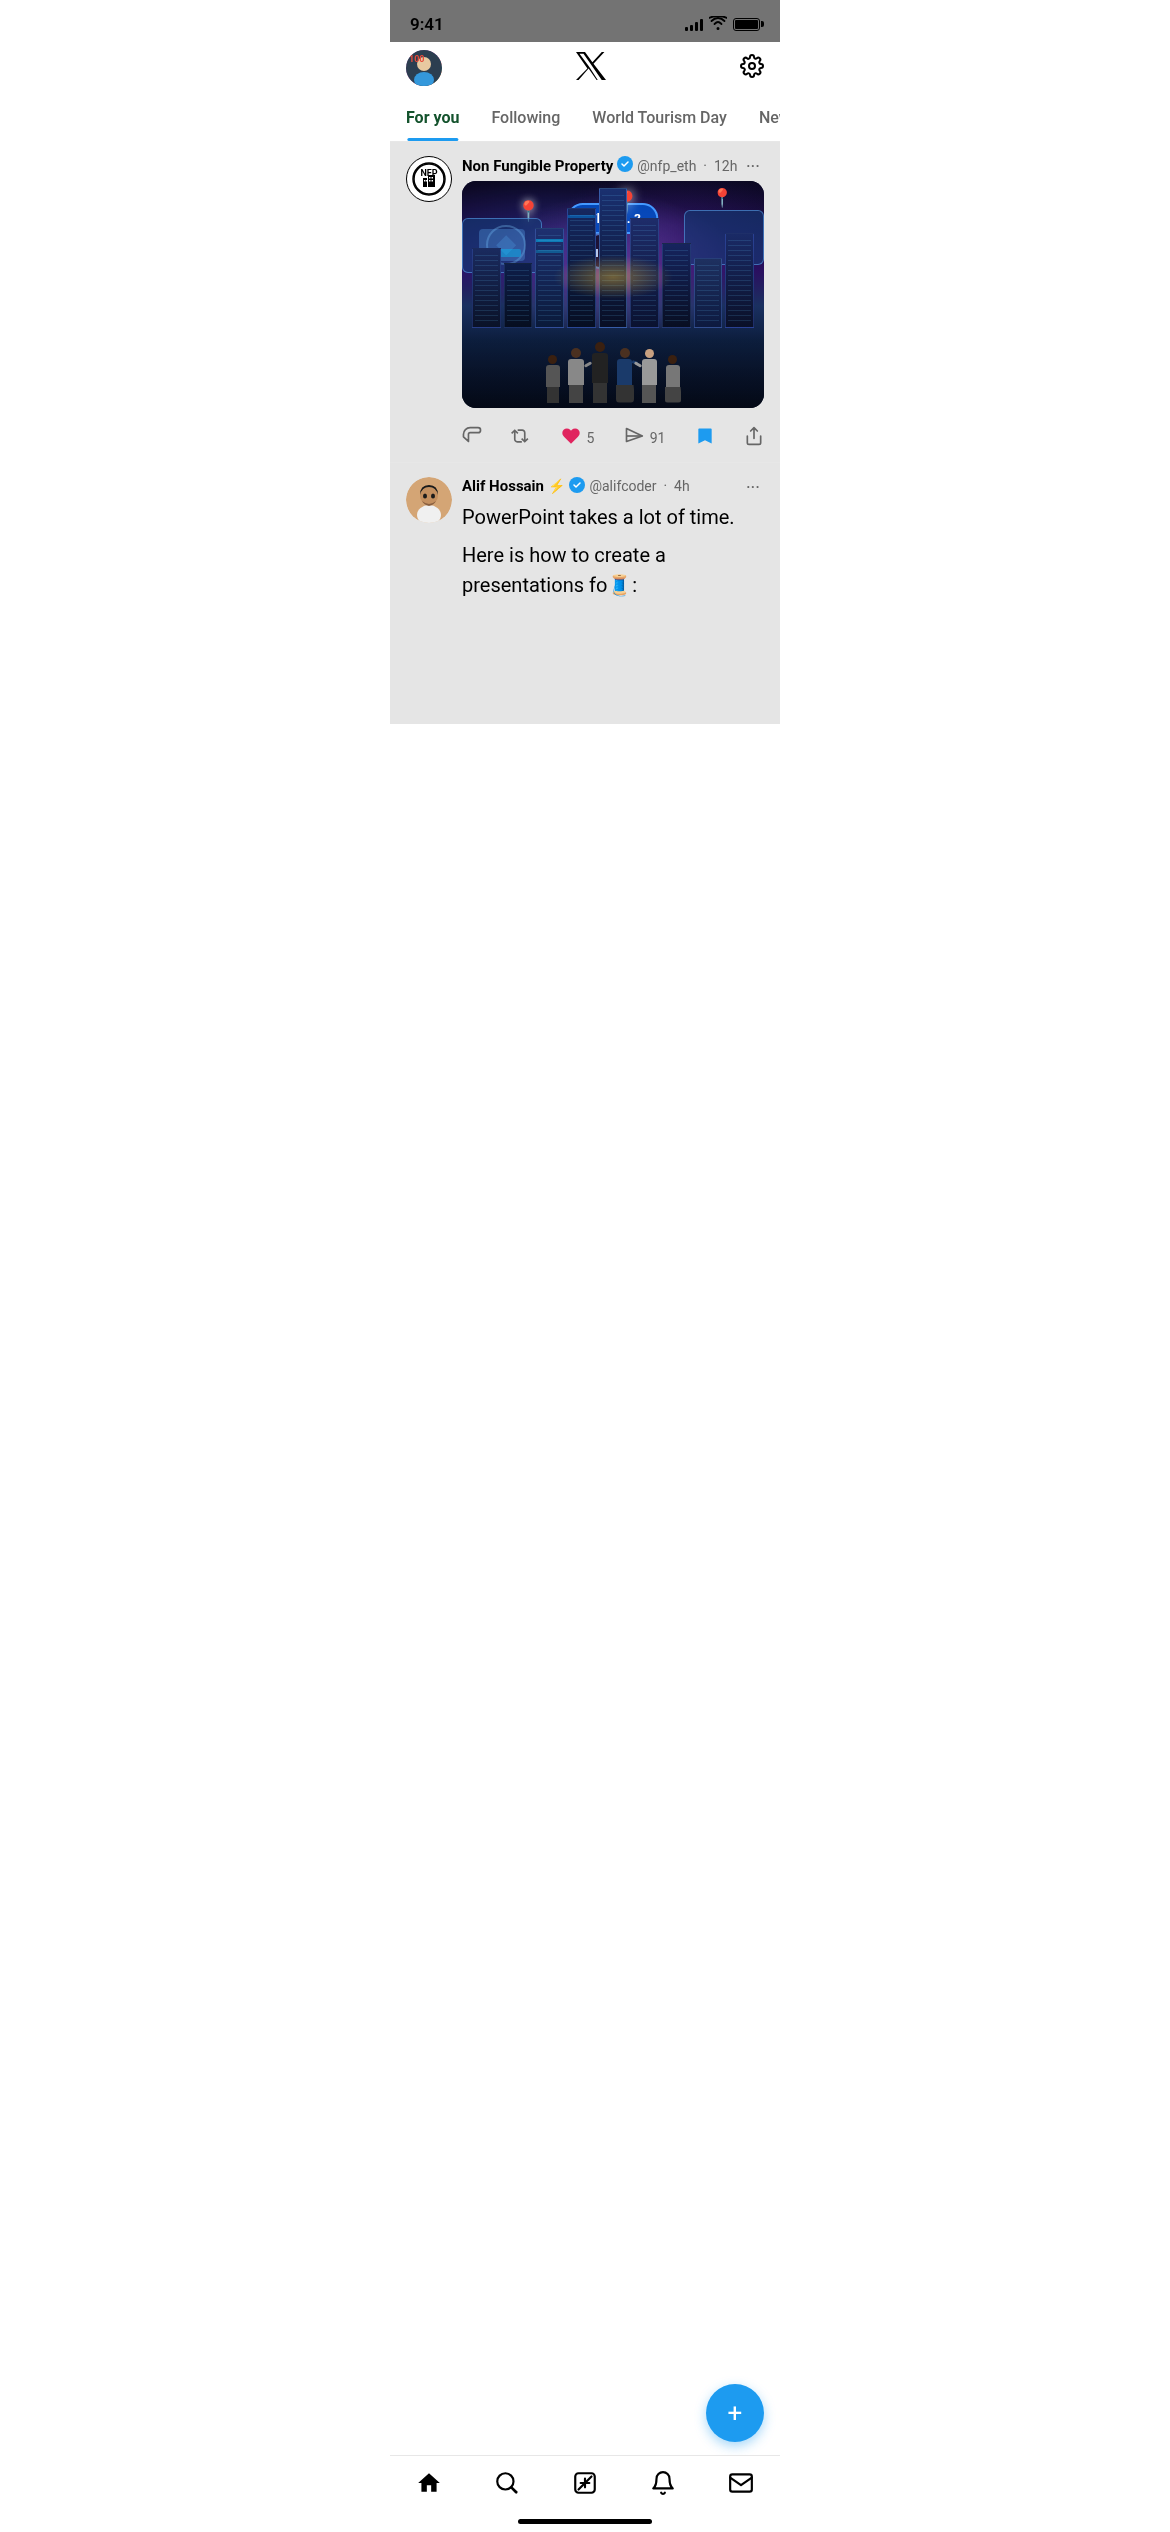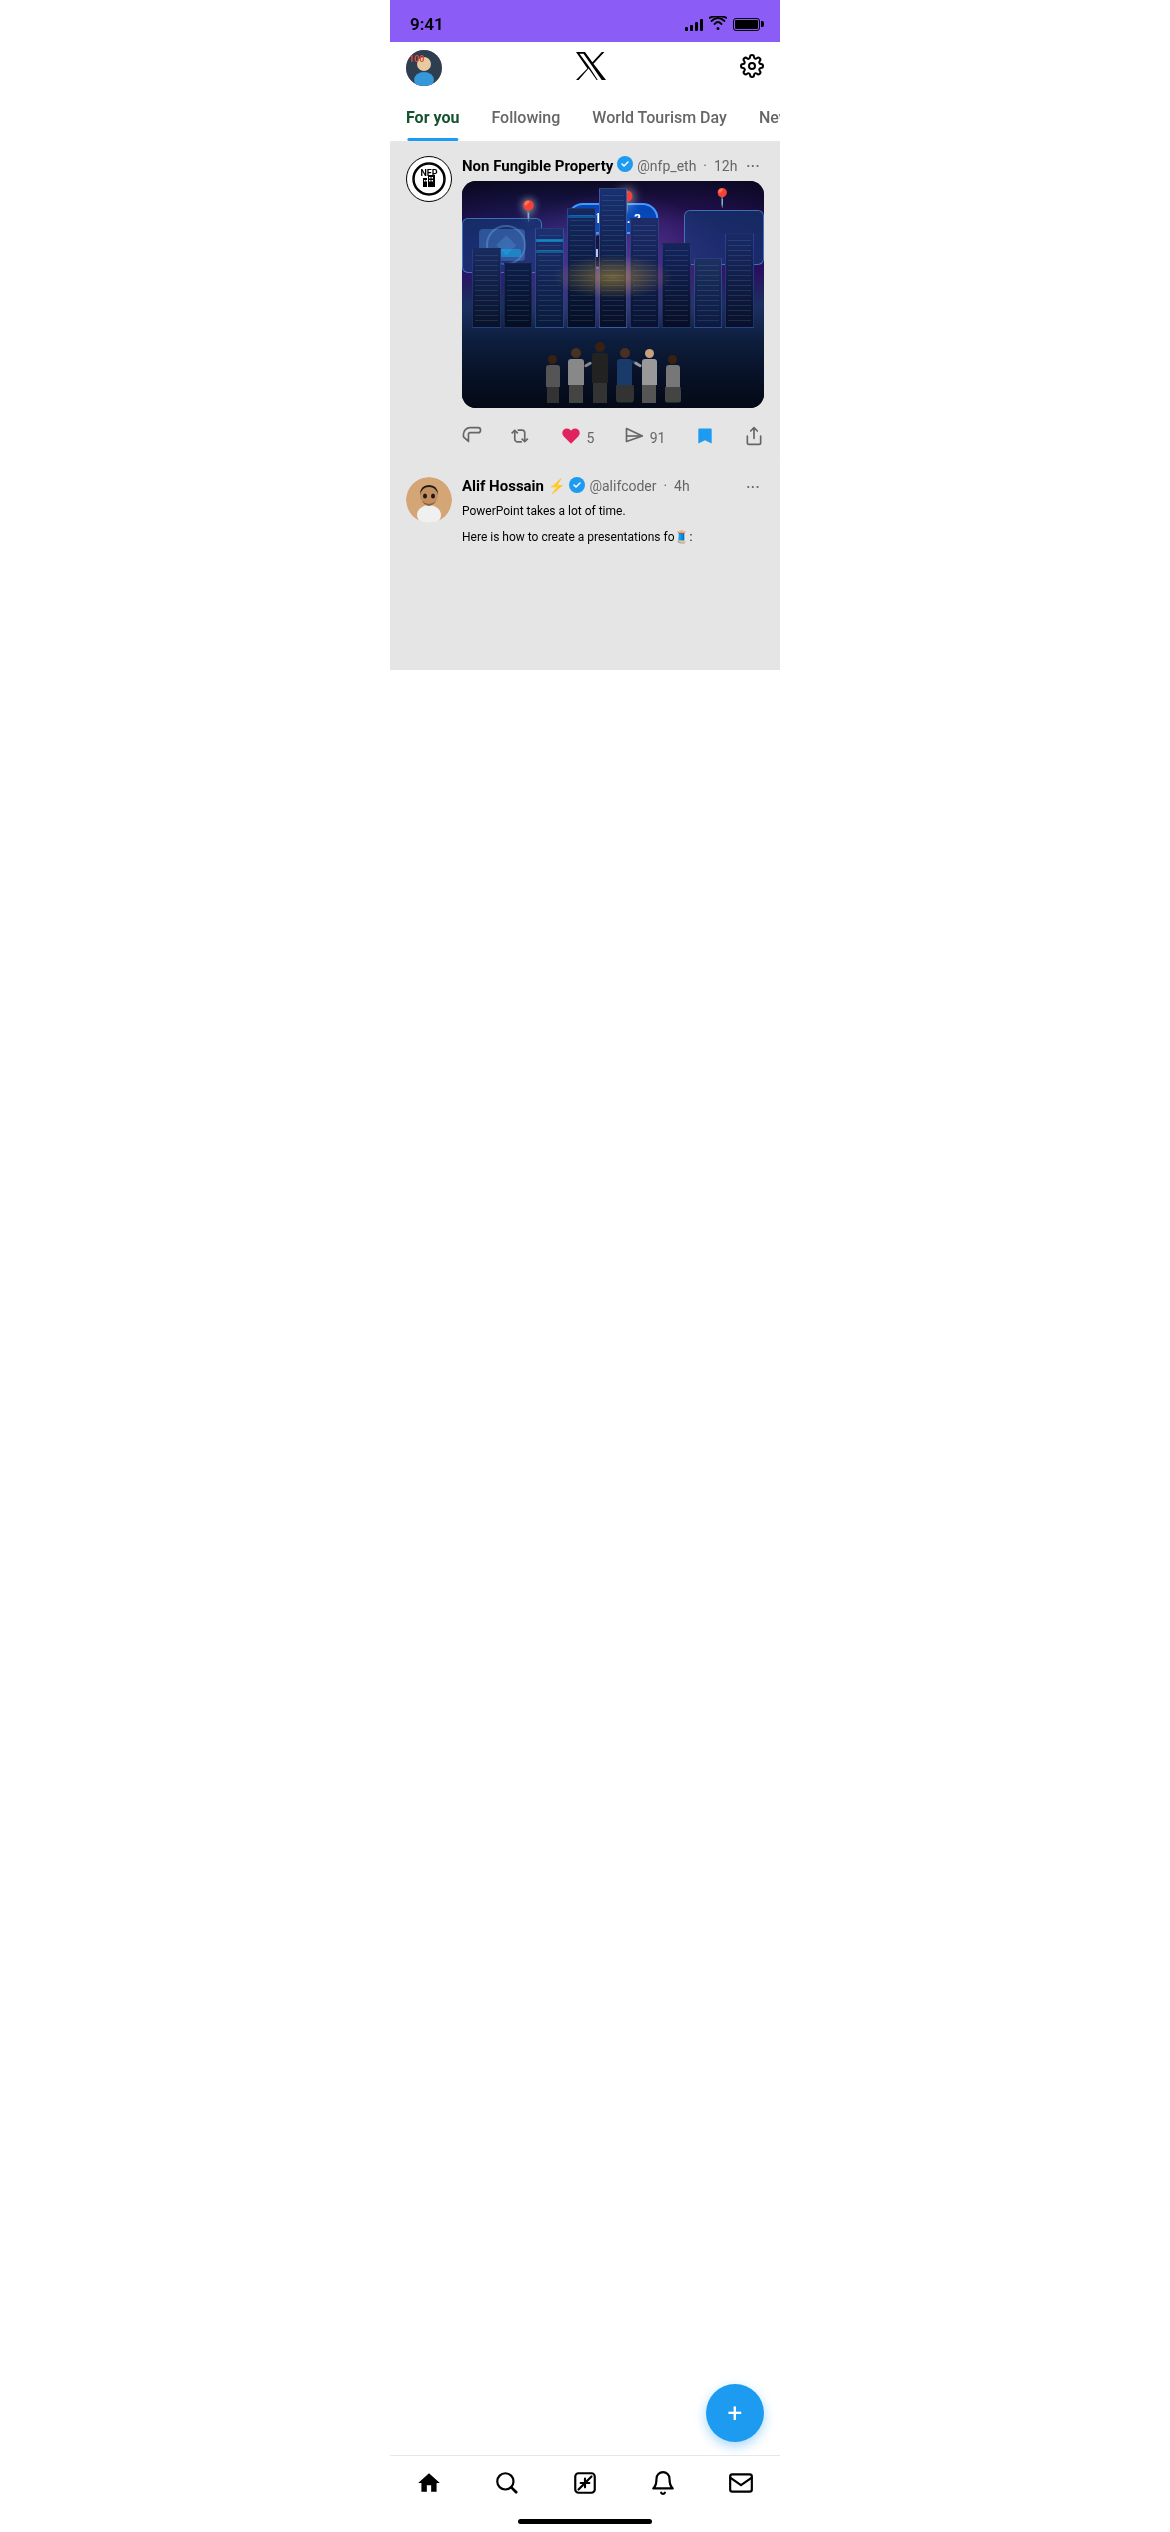--- a/index.html
+++ b/index.html
@@ -12,21 +12,21 @@
       overflow-x: hidden;
       position: relative;
     }
 
     
     .status-bar {
       display: flex;
       justify-content: space-between;
       align-items: center;
       padding: 14px 20px 8px 20px;
-      background: #8b5cf6;
+      background: #737373;
     }
     .status-time {
       font-size: 17px;
       font-weight: 600;
       color: #000;
     }
     .status-icons {
       display: flex;
       align-items: center;
       gap: 6px;
@@ -326,21 +326,21 @@
     }
     .heart-icon { color: #e0245e; }
     .bookmark-icon { color: #1d9bf0; }
 
     
     .tweet2 {
       display: flex;
       padding: 14px 16px 14px 16px;
     }
     .tweet2-content {
-      font-size: 12px;
+      font-size: 20px;
       color: #000;
       line-height: 1.5;
     }
     .tweet2-content p {
       margin-bottom: 8px;
     }
     .tweet2-content p:last-child {
       margin-bottom: 0;
     }
 

